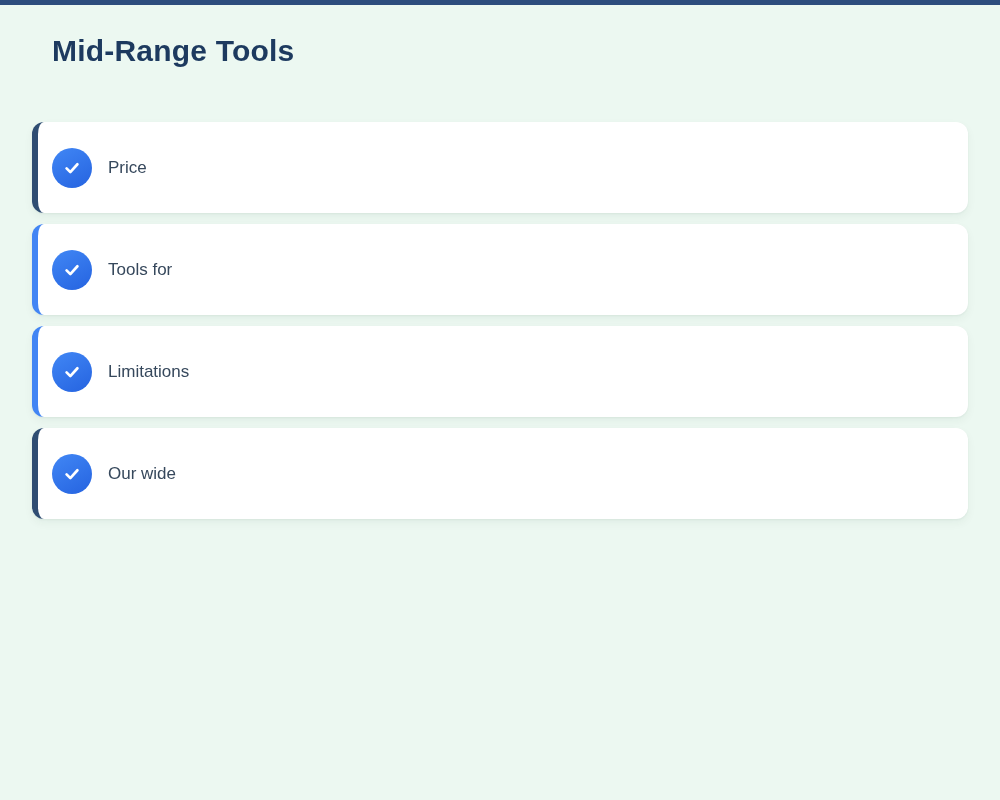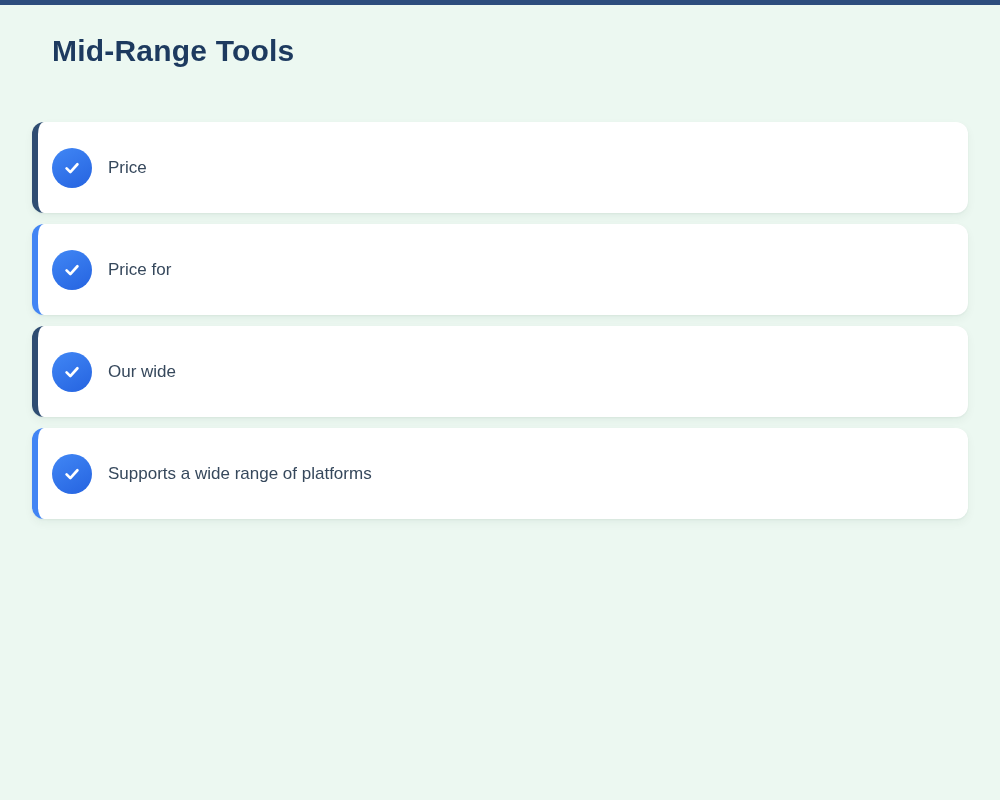--- a/index.html
+++ b/index.html
@@ -94,35 +94,35 @@
     </span>
     <span class="card-label">Price</span>
   </div>
 
   <div class="card accent-blue">
     <span class="check-circle">
       <svg viewBox="0 0 24 24" aria-hidden="true">
         <path d="M5.5 12.5 L10 17 L18.5 7.5" fill="none" stroke="#ffffff" stroke-width="3.2" stroke-linecap="round" stroke-linejoin="round"></path>
       </svg>
     </span>
-    <span class="card-label">Price for</span>
+    <span class="card-label">Tools for</span>
   </div>
 
 
+  <div class="card accent-blue">
+    <span class="check-circle">
+      <svg viewBox="0 0 24 24" aria-hidden="true">
+        <path d="M5.5 12.5 L10 17 L18.5 7.5" fill="none" stroke="#ffffff" stroke-width="3.2" stroke-linecap="round" stroke-linejoin="round"></path>
+      </svg>
+    </span>
+    <span class="card-label">Limitations</span>
+  </div>
 
   <div class="card accent-dark">
     <span class="check-circle">
       <svg viewBox="0 0 24 24" aria-hidden="true">
         <path d="M5.5 12.5 L10 17 L18.5 7.5" fill="none" stroke="#ffffff" stroke-width="3.2" stroke-linecap="round" stroke-linejoin="round"></path>
       </svg>
     </span>
     <span class="card-label">Our wide</span>
   </div>
 
-  <div class="card accent-blue">
-    <span class="check-circle">
-      <svg viewBox="0 0 24 24" aria-hidden="true">
-        <path d="M5.5 12.5 L10 17 L18.5 7.5" fill="none" stroke="#ffffff" stroke-width="3.2" stroke-linecap="round" stroke-linejoin="round"></path>
-      </svg>
-    </span>
-    <span class="card-label">Supports a wide range of platforms</span>
-  </div>
 </div>
 
 </body></html>

